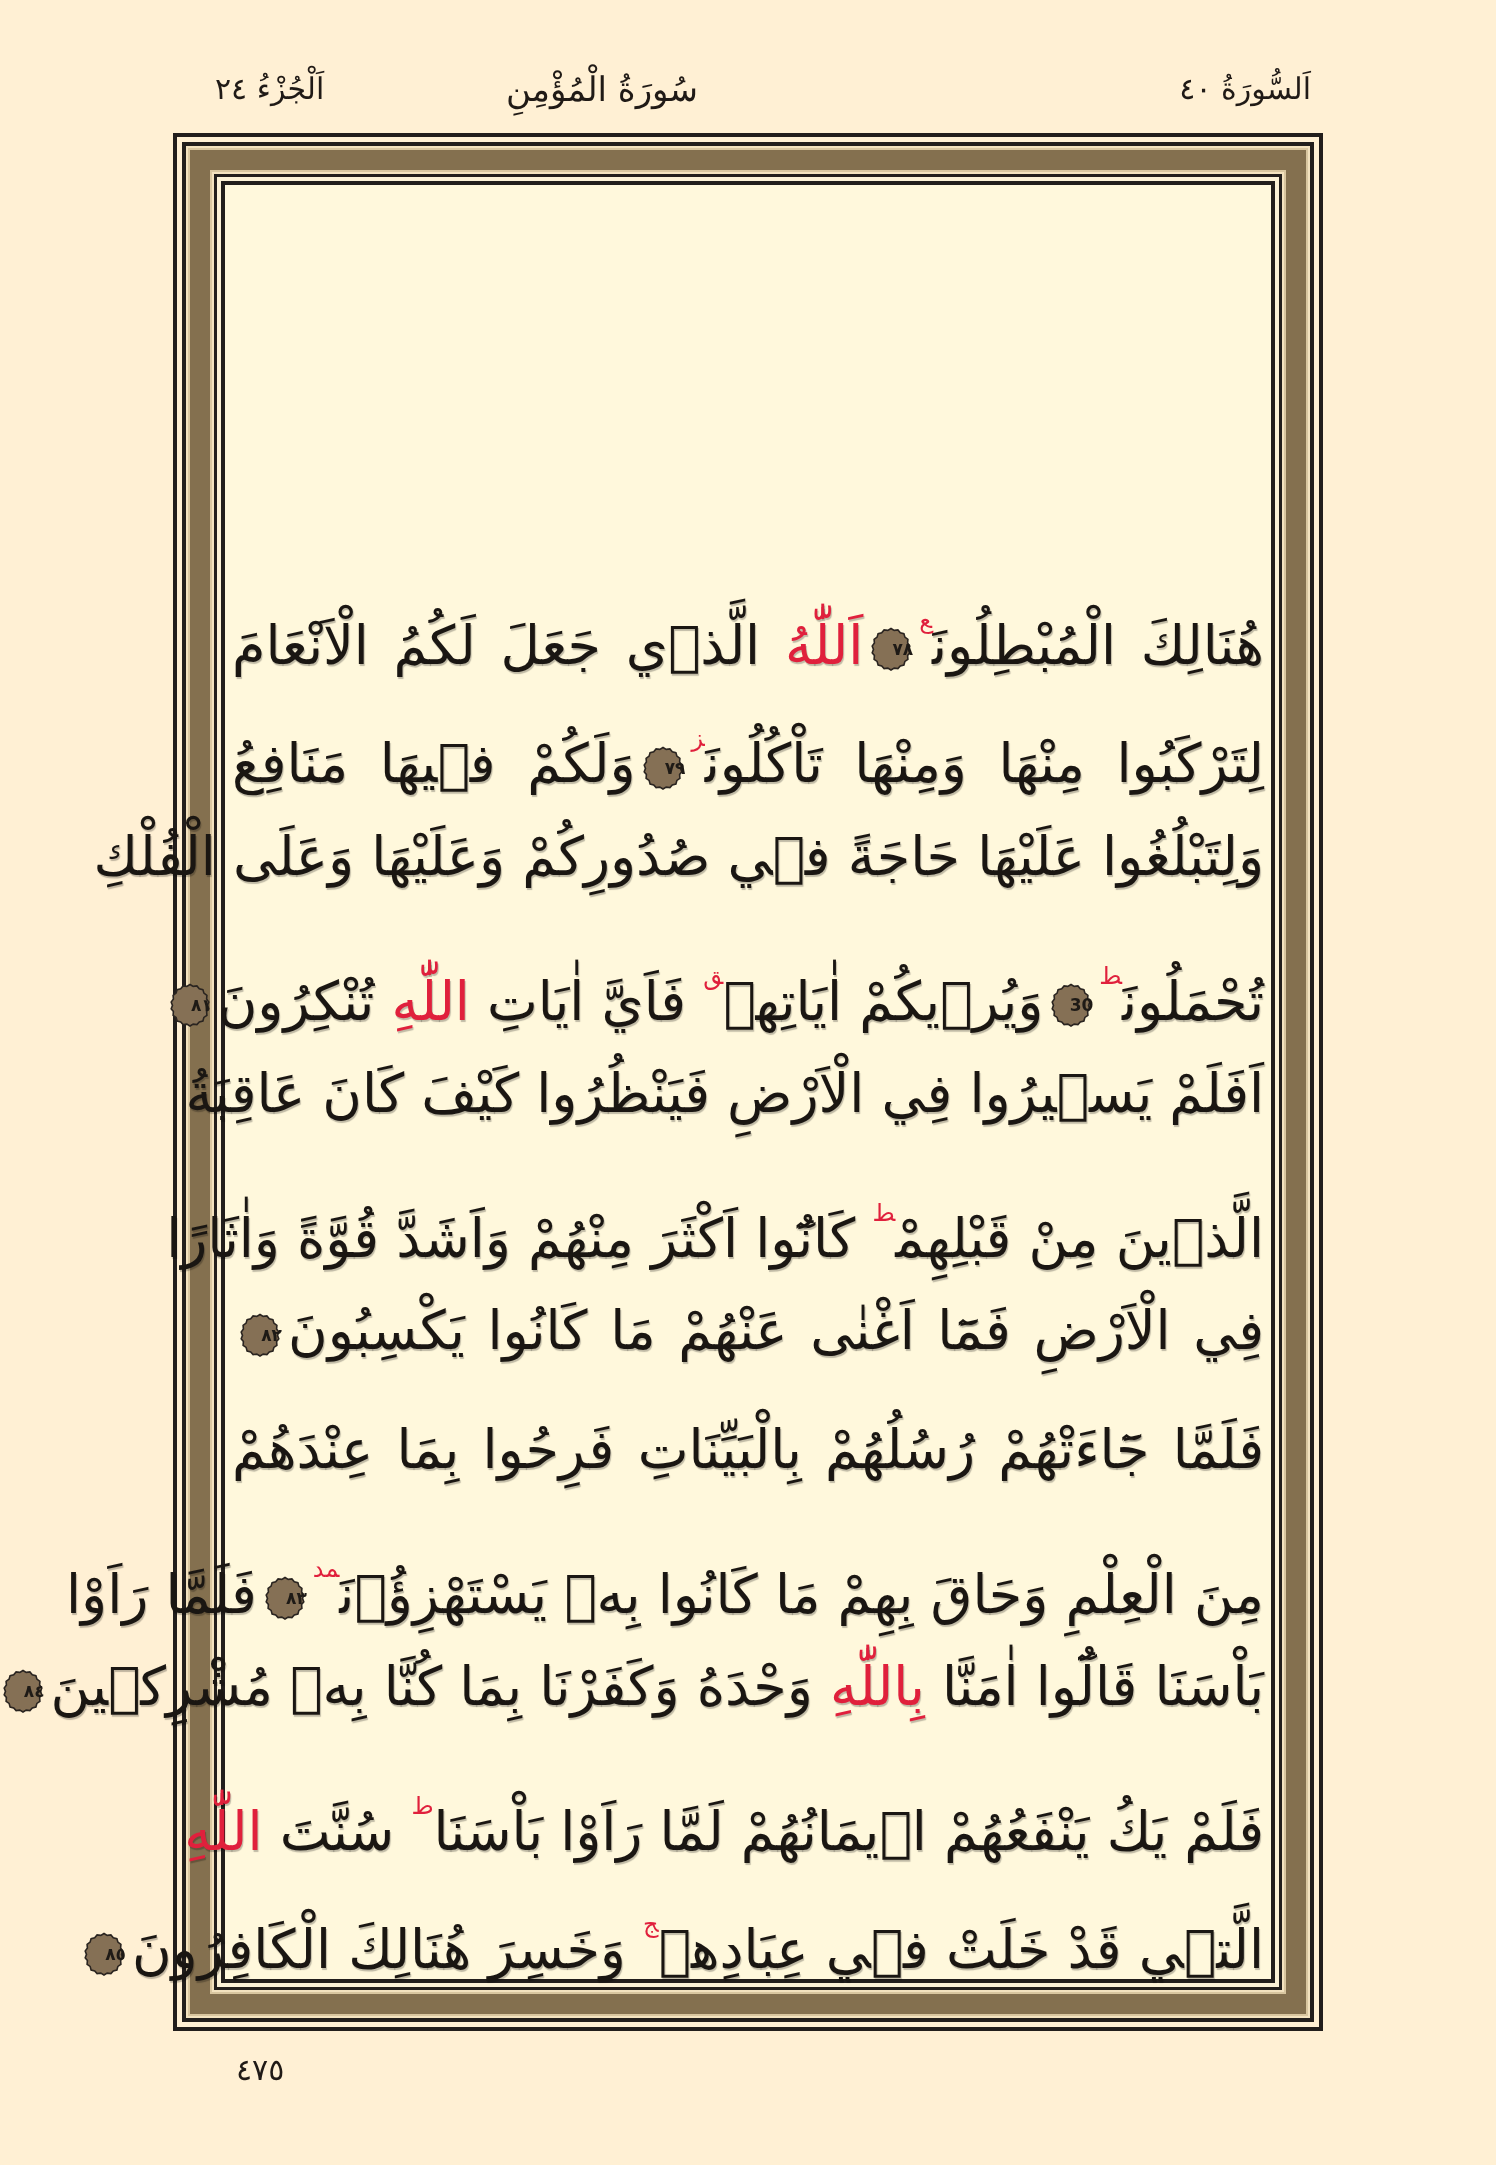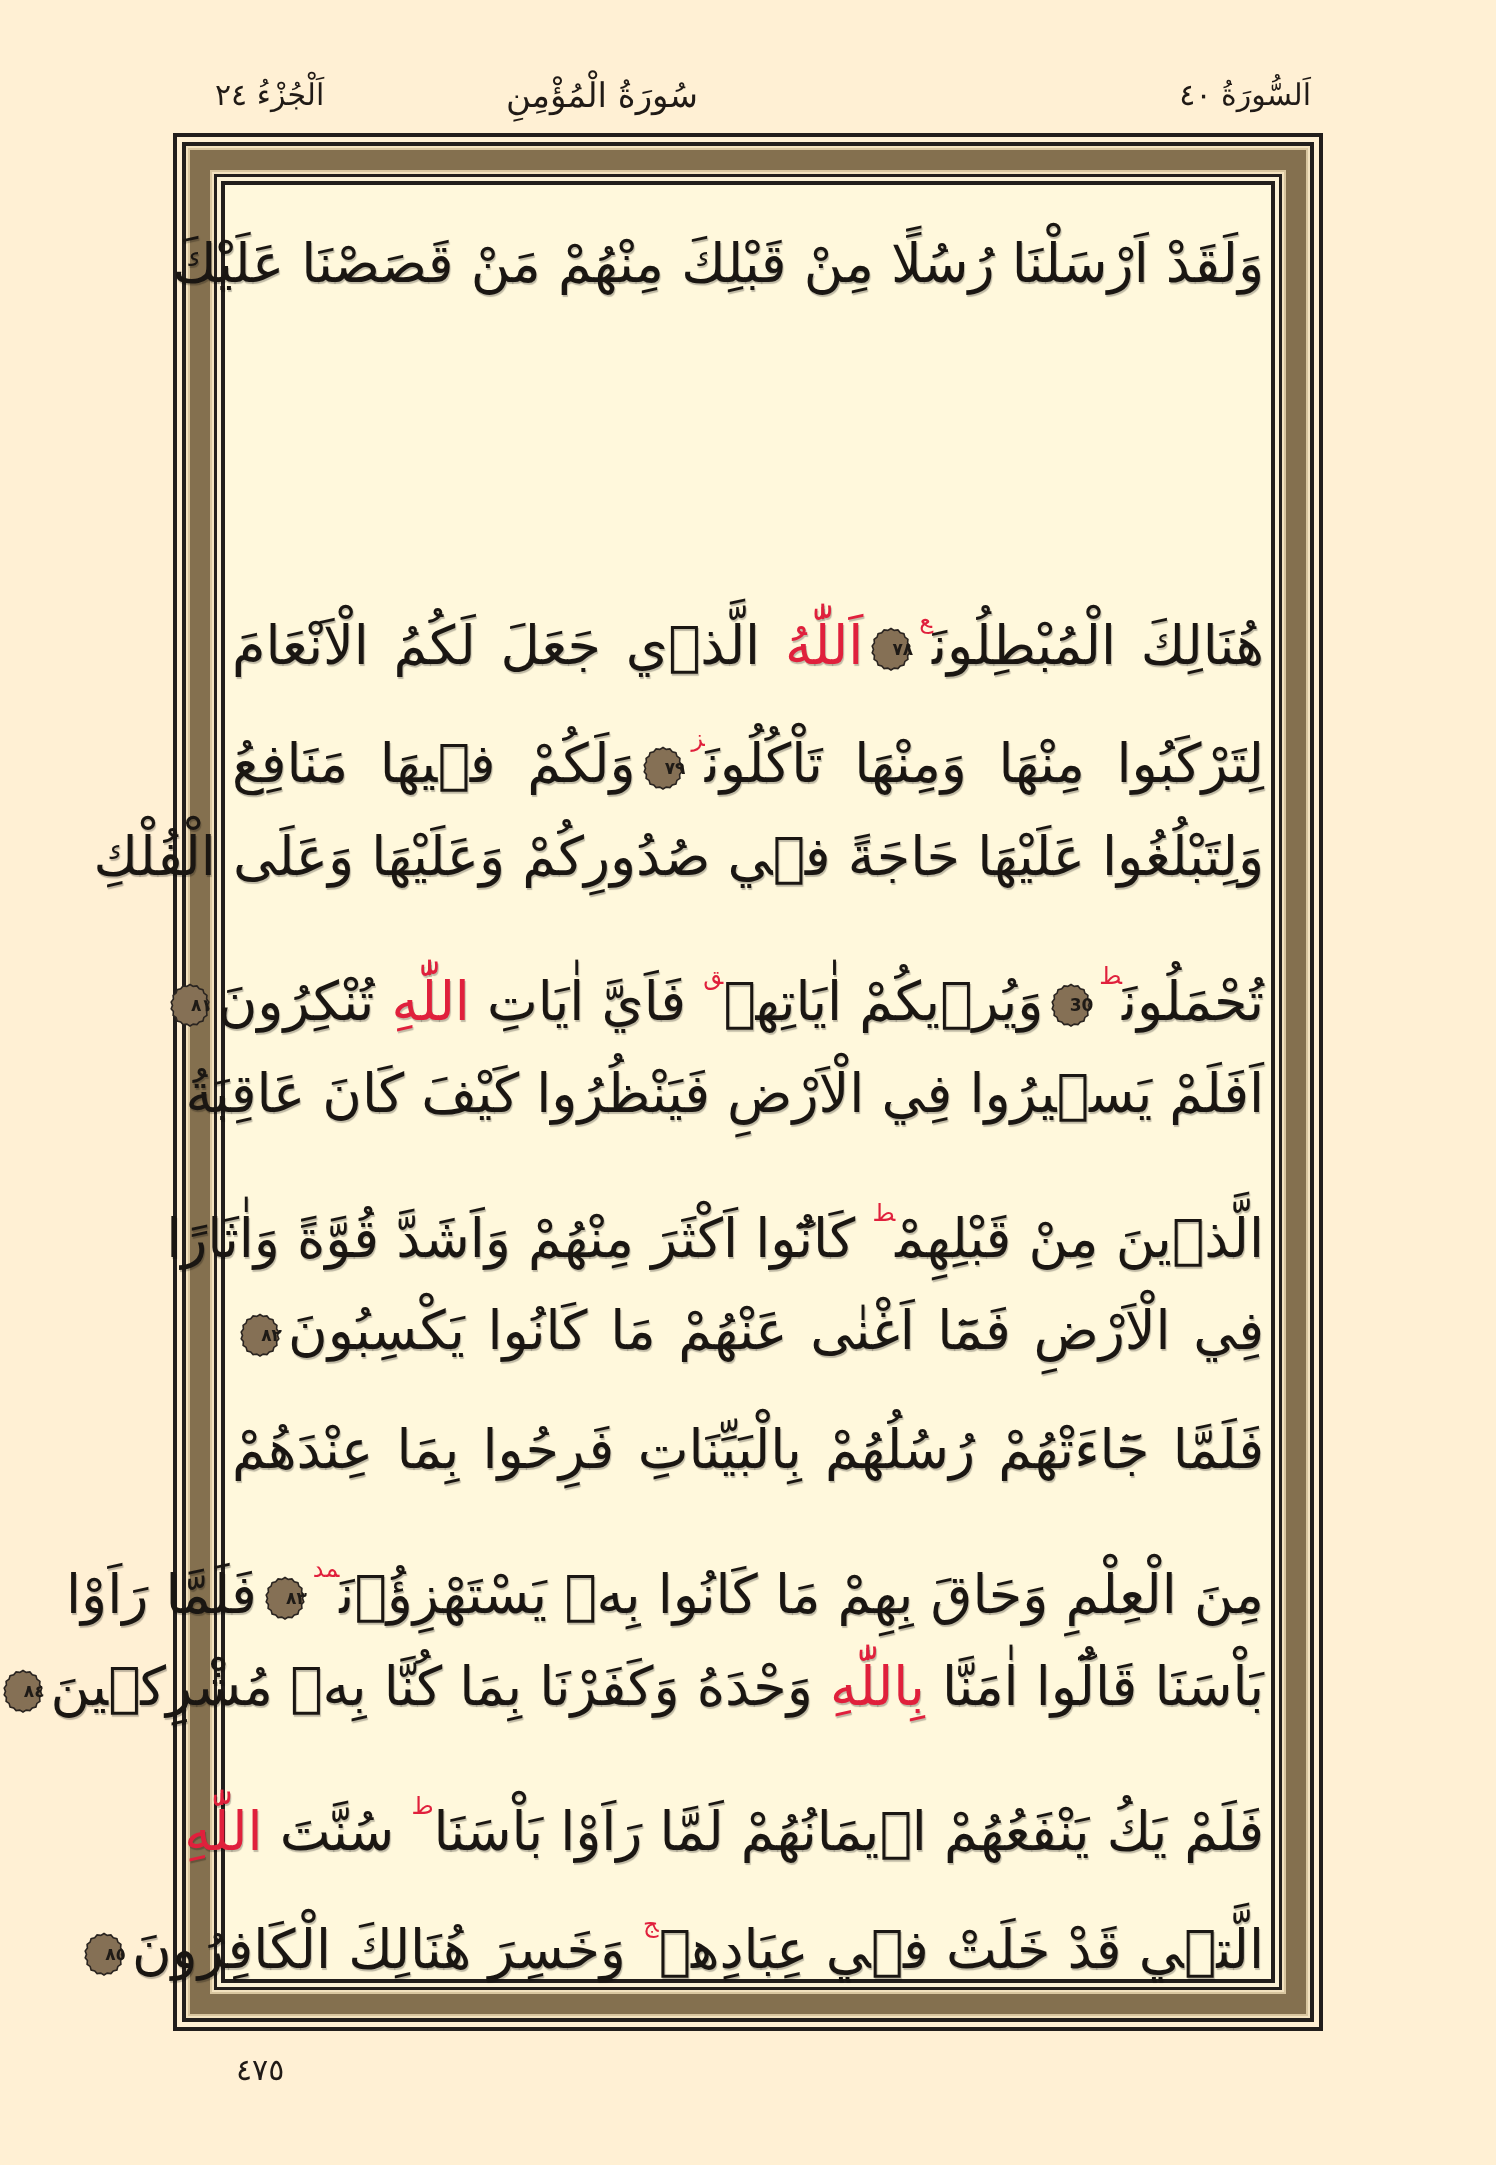--- a/index.html
+++ b/index.html
@@ -11,21 +11,21 @@
       height: 2165px;
       background: #fff0d4;
       position: relative;
       overflow: hidden;
       font-family: "DejaVu Sans", sans-serif;
       color: #1c1814;
     }
     
     .page-header {
       position: absolute;
-      top: 70px;
+      top: 64px;
       left: 0;
       width: 1496px;
       height: 50px;
     }
     .hdr {
       position: absolute;
       top: 0;
       font-family: "DejaVu Serif", serif;
       font-size: 30px;
       line-height: 50px;
@@ -162,21 +162,20 @@
       <div class="frame-inner1">
         <div class="frame-inner2">
           <div class="frame-inner3"></div>
         </div>
       </div>
     </div>
   </div>
 </div>
 
 <div class="text-area" id="text-area">
-    <div class="line" style="top: 0px;"><span class="seg">وَلَقَدْ اَرْسَلْنَا رُسُلًا مِنْ قَبْلِكَ مِنْهُمْ مَنْ قَصَصْنَا عَلَيْكَ</span></div>
     <div class="line" style="top: 355.8px;"><span class="seg">هُنَالِكَ الْمُبْطِلُونَ</span><span class="sign">ع</span><span class="ayah">
     <svg viewBox="0 0 44 44">
       <path d="M22 1.5 L25.2 3.4 L28.9 2.9 L31.3 5.7 L34.9 6.6 L35.9 10.1 L38.9 12.3 L38.6 16 L40.8 19 L39.5 22.4 L40.8 25.8 L38.6 28.6 L38.9 32.3 L35.9 34.4 L34.9 38 L31.3 38.9 L28.9 41.6 L25.2 41.1 L22 43 L18.8 41.1 L15.1 41.6 L12.7 38.9 L9.1 38 L8.1 34.4 L5.1 32.3 L5.4 28.6 L3.2 25.8 L4.5 22.4 L3.2 19 L5.4 16 L5.1 12.3 L8.1 10.1 L9.1 6.6 L12.7 5.7 L15.1 2.9 L18.8 3.4 Z" fill="#857055" stroke="#2a2420" stroke-width="1.6"></path>
     </svg>
     <span class="num">٧٨</span>
   </span><span class="allah">اَللّٰهُ</span><span class="seg"> الَّذٖي جَعَلَ لَكُمُ الْاَنْعَامَ</span></div>
     <div class="line" style="top: 474.4px;"><span class="seg">لِتَرْكَبُوا مِنْهَا وَمِنْهَا تَاْكُلُونَ</span><span class="sign">ز</span><span class="ayah">
     <svg viewBox="0 0 44 44">
       <path d="M22 1.5 L25.2 3.4 L28.9 2.9 L31.3 5.7 L34.9 6.6 L35.9 10.1 L38.9 12.3 L38.6 16 L40.8 19 L39.5 22.4 L40.8 25.8 L38.6 28.6 L38.9 32.3 L35.9 34.4 L34.9 38 L31.3 38.9 L28.9 41.6 L25.2 41.1 L22 43 L18.8 41.1 L15.1 41.6 L12.7 38.9 L9.1 38 L8.1 34.4 L5.1 32.3 L5.4 28.6 L3.2 25.8 L4.5 22.4 L3.2 19 L5.4 16 L5.1 12.3 L8.1 10.1 L9.1 6.6 L12.7 5.7 L15.1 2.9 L18.8 3.4 Z" fill="#857055" stroke="#2a2420" stroke-width="1.6"></path>
     </svg>

